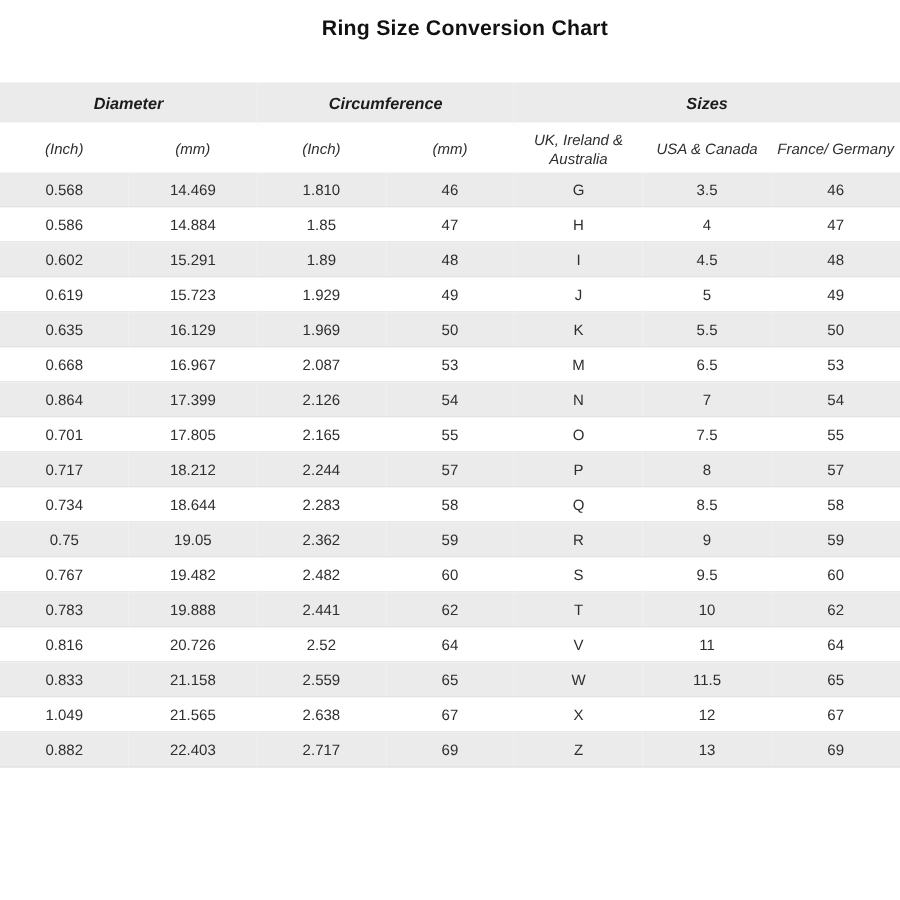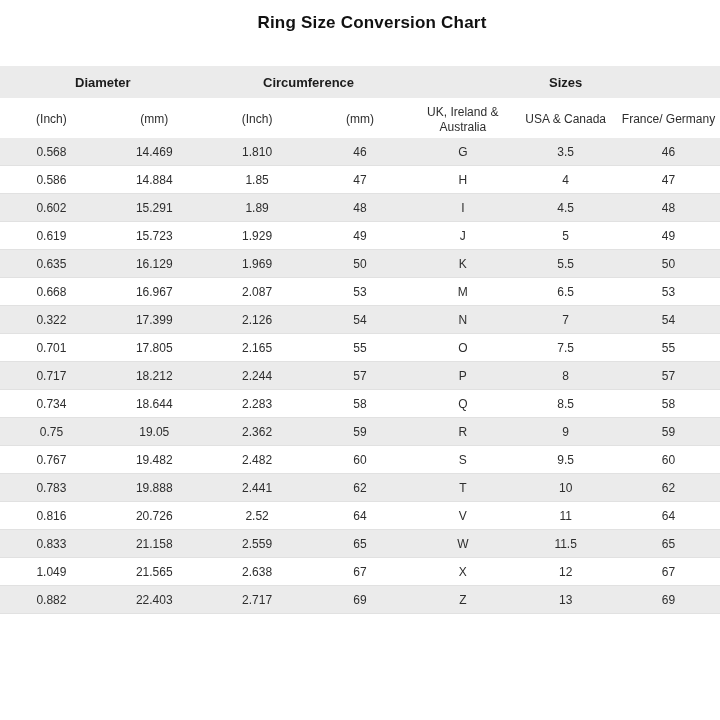--- a/index.html
+++ b/index.html
@@ -32,20 +32,21 @@
     table-layout: fixed;
   }
   col.c { width: 14.2857%; }
   thead th {
     font-weight: bold;
     font-size: 13px;
     color: #1c1c1c;
     text-align: center;
     vertical-align: middle;
     padding: 0;
+    font-style: italic;
   }
   tr.group-row th {
     height: 32px;
     background: #ebebeb;
     border-bottom: 3px solid #ffffff;
   }
   tr.subheader-row th {
     height: 37px;
     background: #ffffff;
     font-weight: normal;
@@ -147,21 +148,21 @@
       <tr>
         <td>0.668</td>
         <td>16.967</td>
         <td>2.087</td>
         <td>53</td>
         <td>M</td>
         <td>6.5</td>
         <td>53</td>
       </tr>
       <tr>
-        <td>0.322</td>
+        <td>0.864</td>
         <td>17.399</td>
         <td>2.126</td>
         <td>54</td>
         <td>N</td>
         <td>7</td>
         <td>54</td>
       </tr>
       <tr>
         <td>0.701</td>
         <td>17.805</td>

